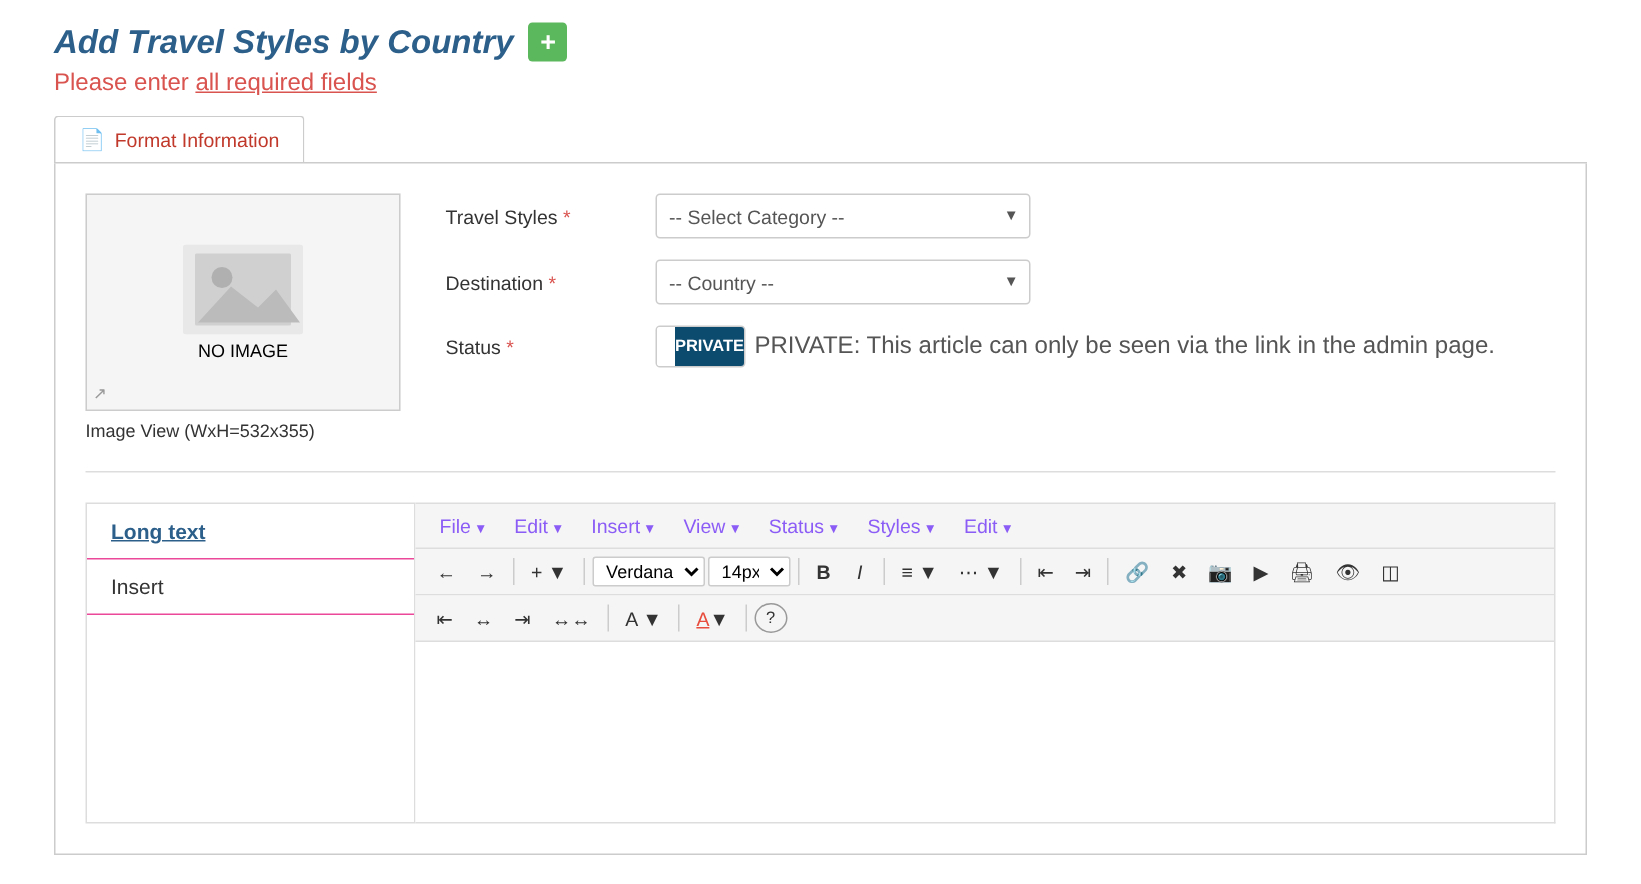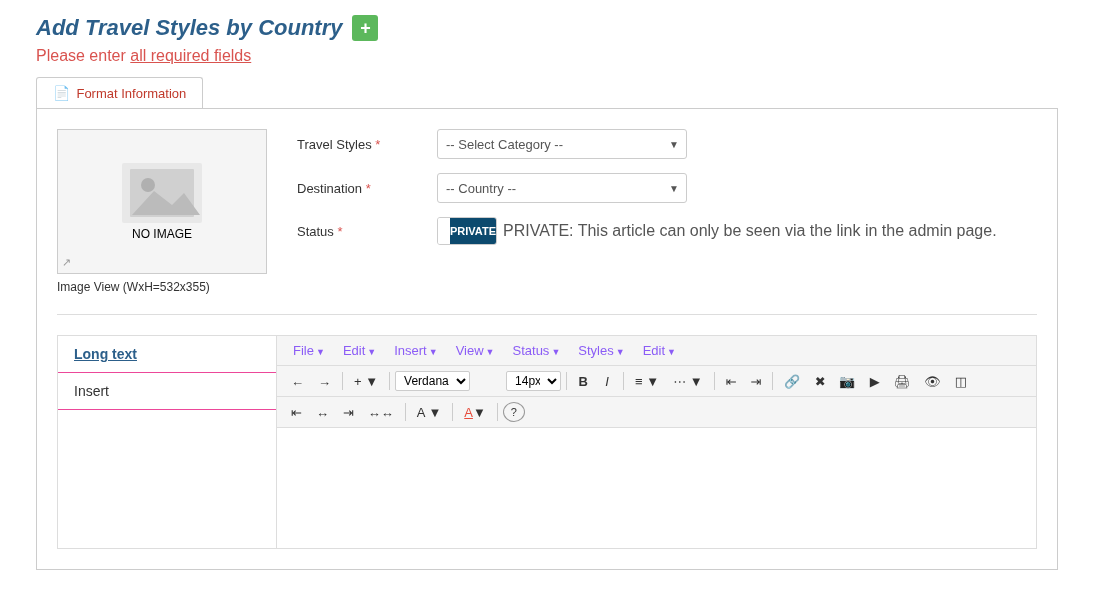--- a/index.html
+++ b/index.html
@@ -177,21 +177,21 @@
 
         <div class="editor-toolbar">
           <button class="toolbar-btn">←</button>
           <button class="toolbar-btn">→</button>
           <div class="toolbar-sep"></div>
           <button class="toolbar-btn">+ ▼</button>
           <div class="toolbar-sep"></div>
           <select class="font-select">
             <option>Verdana</option>
           </select>
-          <select class="font-select" style="width:55px;margin-left:34px;">
+          <select class="font-select" style="width:55px;">
             <option>14px</option>
           </select>
           <div class="toolbar-sep"></div>
           <button class="toolbar-btn" style="font-weight:bold;">B</button>
           <button class="toolbar-btn" style="font-style:italic;">I</button>
           <div class="toolbar-sep"></div>
           <button class="toolbar-btn">≡ ▼</button>
           <button class="toolbar-btn">⋯ ▼</button>
           <div class="toolbar-sep"></div>
           <button class="toolbar-btn">⇤</button>

